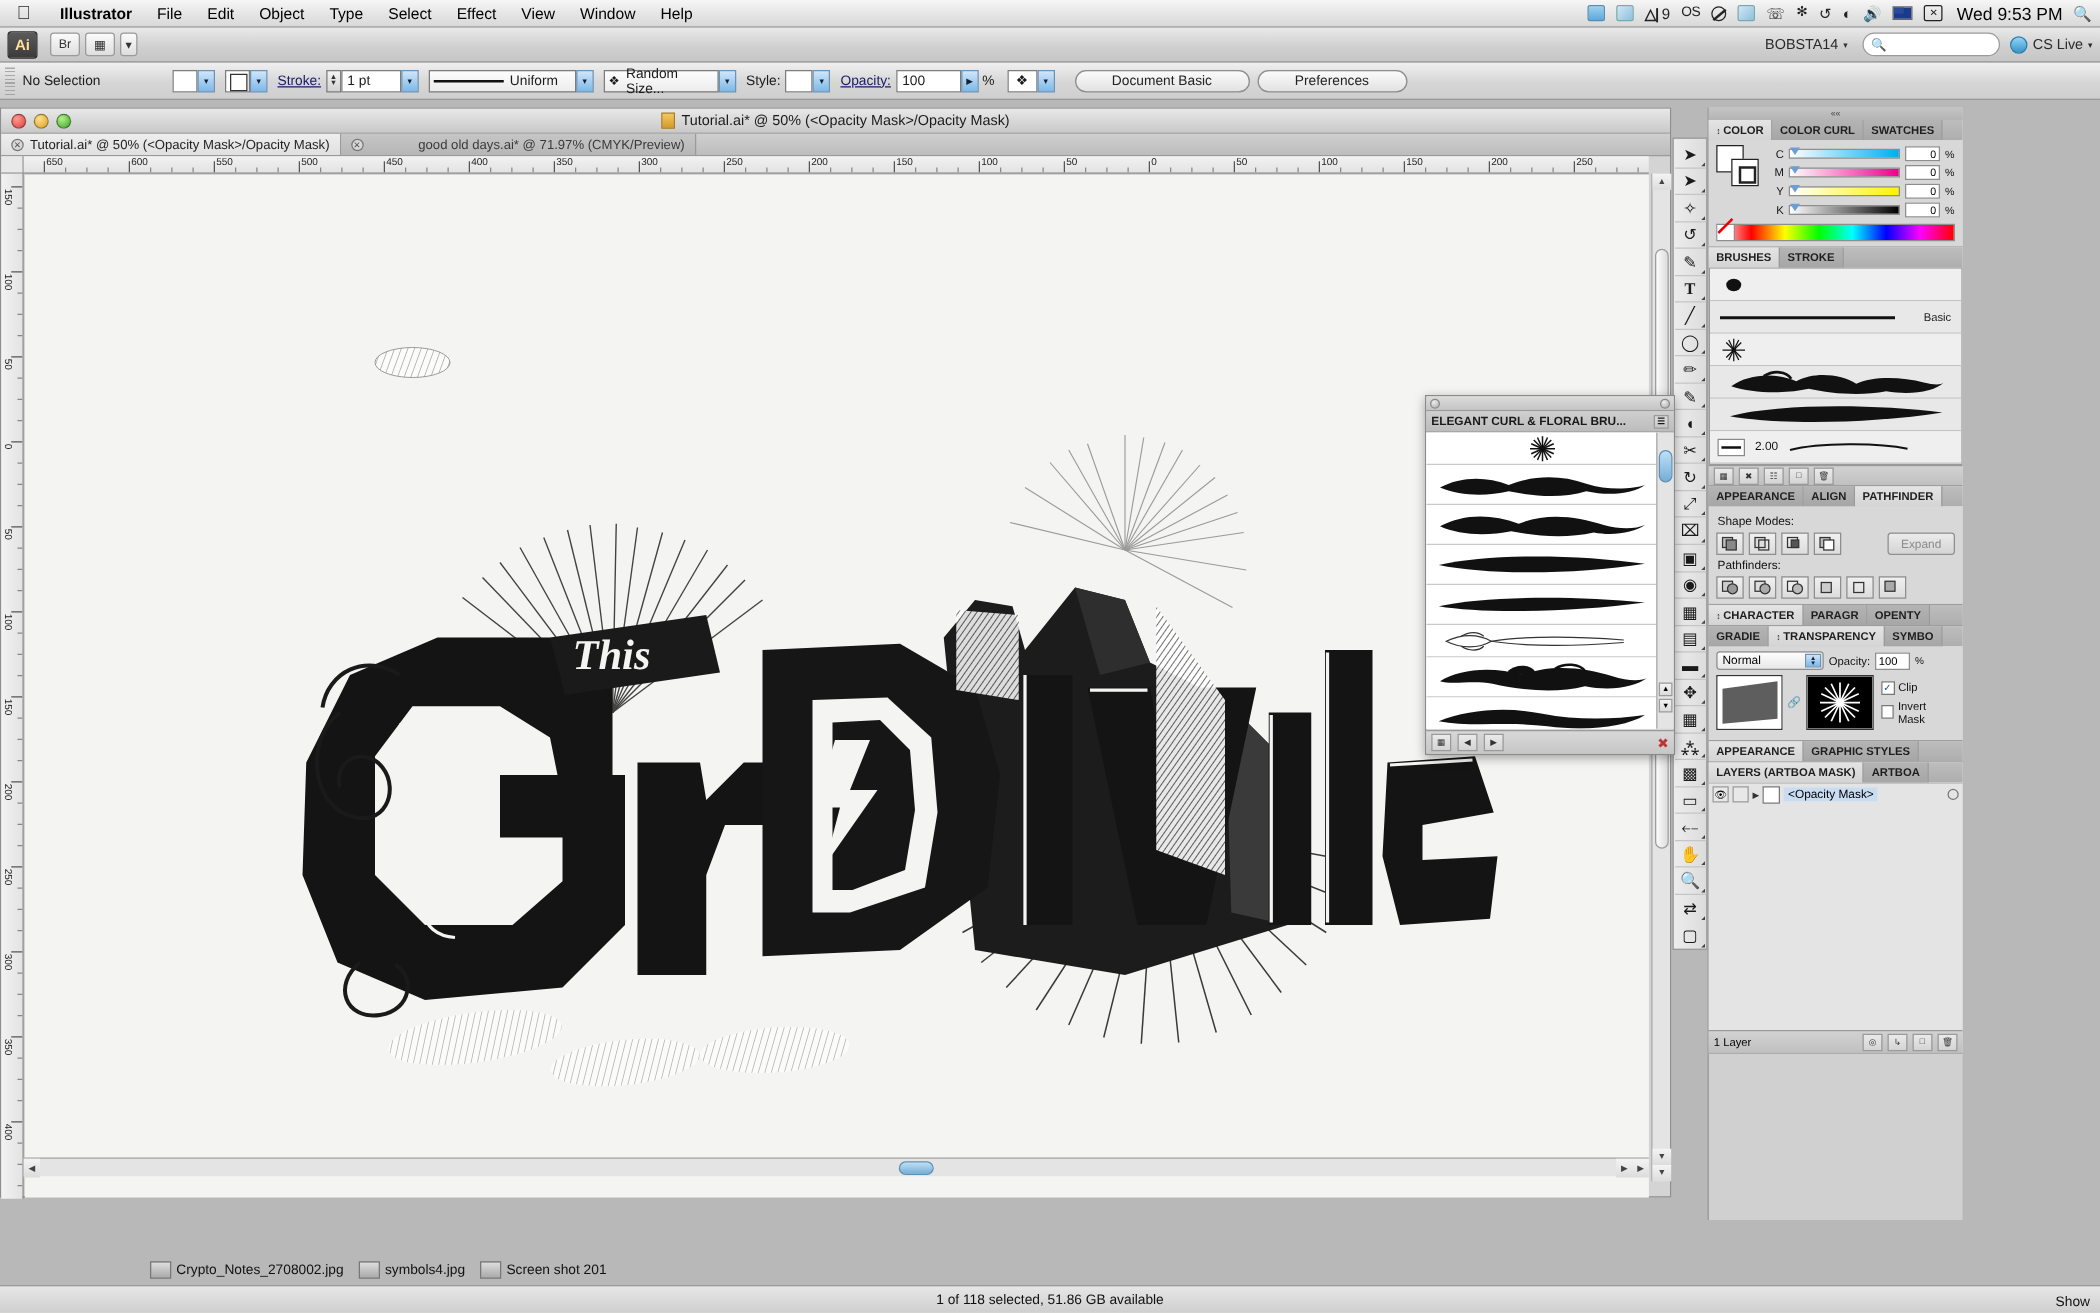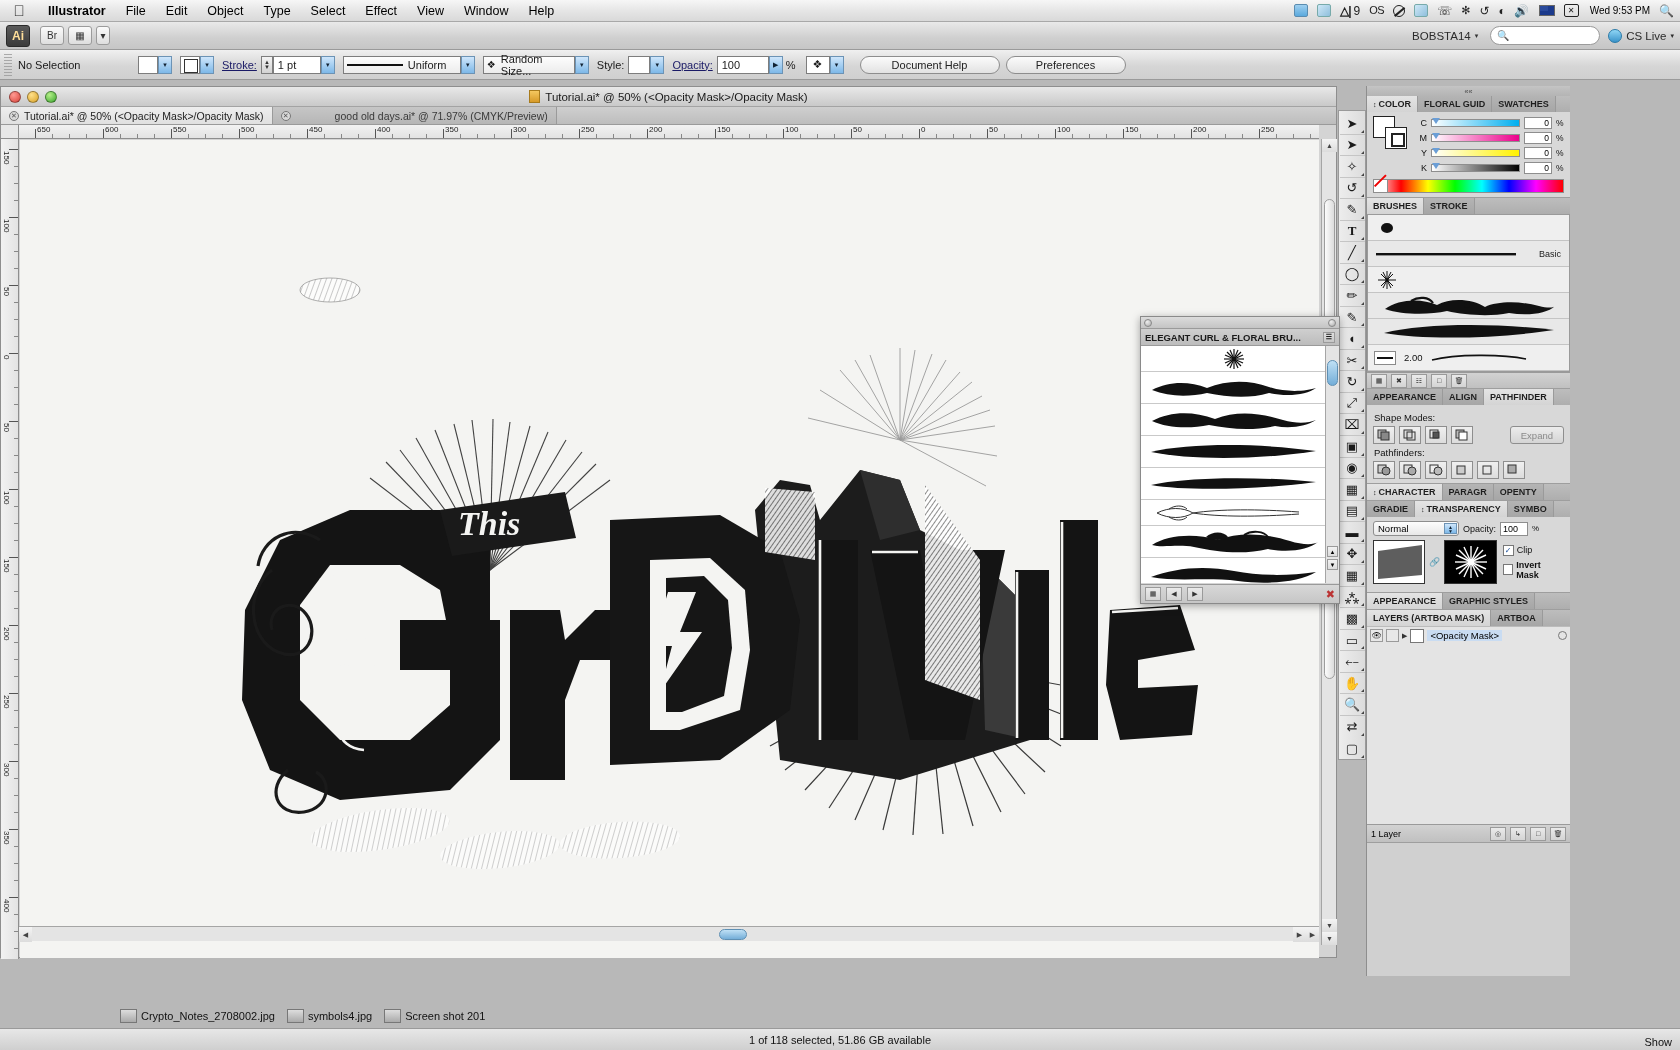--- a/index.html
+++ b/index.html
@@ -18,21 +18,21 @@
     position:absolute; left:0; top:0; width:1680px; height:22px;
     background: linear-gradient(to bottom,#f6f6f6 0%,#e6e6e6 50%,#d9d9d9 100%);
     border-bottom:1px solid #a8a8a8;
     display:flex; align-items:center; z-index:100;
   }
   #menubar .apple { width:38px; text-align:center; font-size:15px; line-height:1; color:#2a2a2a; }
   #menubar .mi { padding:0 10px; height:22px; line-height:22px; color:#000; font-size:12.5px; white-space:nowrap; }
   #menubar .mi.bold { font-weight:bold; }
   #menubar .right { margin-left:auto; display:flex; align-items:center; padding-right:6px; gap:9px; }
   #menubar .right .si { font-size:12px; line-height:1; color:#222; display:flex; align-items:center; }
-  .clock { font-size:10px; color:#000; white-space:nowrap; padding-left:2px;}
+  .clock { font-size:14px; color:#000; white-space:nowrap; padding-left:2px;}
   .ic-box { width:15px;height:13px;border:1.4px solid #222;border-radius:2px;display:inline-block;position:relative;}
   .ic-blue { width:14px;height:13px;background:linear-gradient(#9fd0f0,#5ba9dd);border:1px solid #5a8cb0;border-radius:2px;}
   .ic-dropbox {width:14px;height:13px;background:linear-gradient(135deg,#cfe8f7,#8fbfdc);border-radius:2px;border:1px solid #7aa;}
   .ic-ai {font-weight:bold;font-size:12px;letter-spacing:-1px;}
   .ic-circ {width:12px;height:12px;border:1.6px solid #222;border-radius:50%;position:relative;}
   .ic-circ:after{content:"";position:absolute;left:-1px;top:5px;width:13px;height:1.6px;background:#222;transform:rotate(-40deg);}
   .wifi { font-size:13px; }
   .flagau{width:16px;height:11px;background:linear-gradient(#1b3a8c,#1b3a8c);position:relative;border:1px solid #666;}
   .flagau:before{content:"";position:absolute;left:0;top:0;width:8px;height:5px;background:#2a4a9c;}
 
@@ -433,21 +433,21 @@
     <div class="fieldbox" style="width:52px;">100</div>
     <div class="dd">▶</div>
   </div>
   <div class="lbl" style="margin-right:10px;">%</div>
 
   <div style="display:flex;margin-right:16px;">
     <div class="fieldbox" style="width:24px;justify-content:center;">❖</div>
     <div class="dd">▾</div>
   </div>
 
-  <div class="pill" style="width:140px;">Document Help</div>
+  <div class="pill" style="width:140px;">Document Basic</div>
   <div style="width:6px;"></div>
   <div class="pill" style="width:120px;">Preferences</div>
 </div>
 
 <div id="docwin">
 
   <div id="titlebar">
     <div class="traffic">
       <div class="tl r"></div>
       <div class="tl y"></div>
@@ -921,21 +921,21 @@
   </div>
 </div>
 
 <div id="dock">
 
   <div style="height:10px;background:linear-gradient(#c4c4c4,#b4b4b4);display:flex;align-items:center;justify-content:center;font-size:7px;color:#444;">««</div>
 
   <div class="pgroup">
     <div class="ptabs">
       <div class="ptab active"><span class="arrows">↕</span><span>COLOR</span></div>
-      <div class="ptab"><span>FLORAL GUID</span></div>
+      <div class="ptab"><span>COLOR CURL</span></div>
       <div class="ptab"><span>SWATCHES</span></div>
     </div>
     <div class="pbody">
       <div style="display:flex;gap:8px;">
         <div class="fillstroke">
           <div class="fs-fill"></div>
           <div class="fs-strk"></div>
         </div>
         <div style="flex:1;">
           <div class="cmykrow">
@@ -1166,21 +1166,21 @@
                 <line x1="41" y1="14" x2="11" y2="28"></line>
             </g>
             <circle cx="26" cy="21" r="3" fill="#fff"></circle>
           </svg>
         </span>
         <span style="display:flex;flex-direction:column;gap:4px;margin-left:2px;">
           <span style="display:flex;align-items:center;gap:3px;">
             <span class="chk">✓</span>
             <span style="font-size:9px;color:#111;">Clip</span>
           </span>
-          <span style="display:flex;align-items:center;gap:3px;font-weight:bold;">
+          <span style="display:flex;align-items:center;gap:3px;">
             <span class="chk"></span>
             <span style="font-size:9px;color:#111;">Invert Mask</span>
           </span>
         </span>
       </div>
     </div>
   </div>
 
   <div class="pgroup">
     <div class="ptabs">

